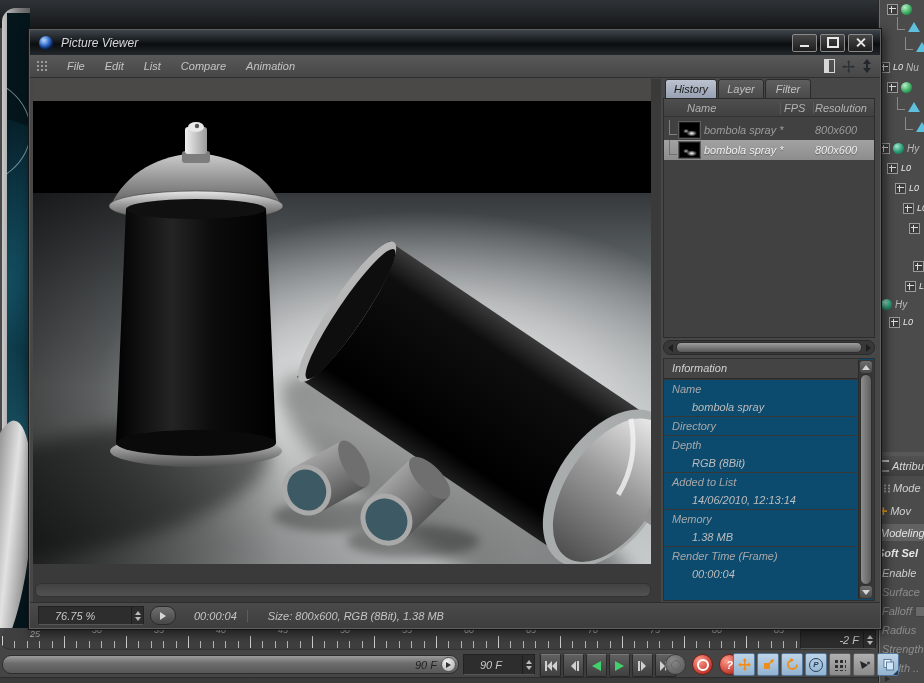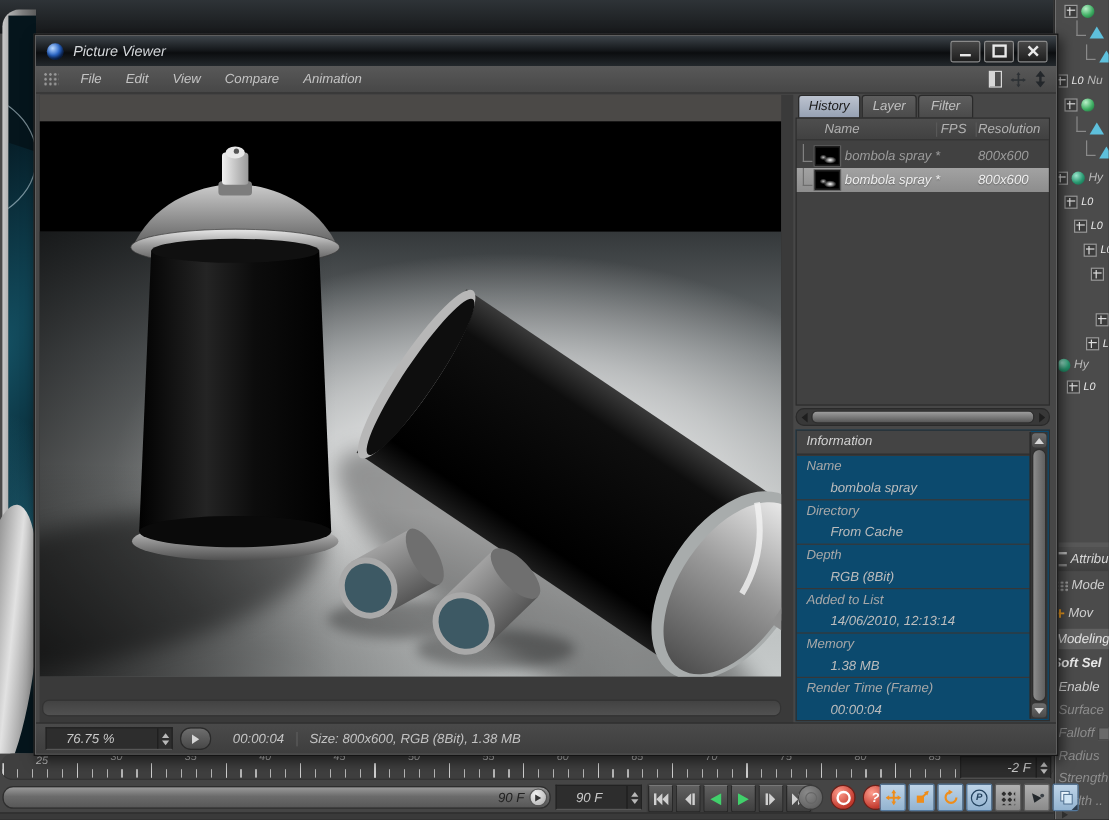--- a/index.html
+++ b/index.html
@@ -154,21 +154,21 @@
   .vthumb{position:absolute;left:1px;right:1px;top:14px;bottom:14px;border-radius:6px;
       background:linear-gradient(90deg,#8e8e8e,#5e5e5e);border:1px solid #2e2e2e;}
   
   .statusbar{position:absolute;left:1px;right:1px;bottom:1px;height:25px;
       background:linear-gradient(#4a4a4a,#3e3e3e);border-top:1px solid #2e2e2e;display:flex;align-items:center;}
   .zoomfield{width:104px;height:17px;margin-left:8px;}
   .playcirc{width:24px;height:17px;border-radius:9px;margin-left:6px;background:linear-gradient(#6e6e6e,#474747);
       border:1px solid #2a2a2a;display:flex;align-items:center;justify-content:center;}
   .tri-r3{width:0;height:0;border-top:4px solid transparent;border-bottom:4px solid transparent;border-left:6px solid #d5d5d5;}
   .sb-time{margin-left:18px;color:#c5c5c5;}
-  .sb-size{margin-left:10px;padding-left:10px;border-left:1px solid #5d5d5d;color:#c3c3c3;}
+  .sb-size{margin-left:10px;padding-left:20px;border-left:1px solid #5d5d5d;color:#c3c3c3;}
 </style>
 </head>
 <body>
 
 <div id="stage">
 
   <div class="a top-strip"></div>
   <div class="a backdrop">
     <div class="bd-silver"></div>
     <div class="bd-teal">
@@ -455,21 +455,21 @@
         <span class="winbtn">
             <span class="g-x"></span>
           </span>
       </span>
     </div>
 
     <div class="menubar">
       <span class="menugrip"></span>
       <span class="menu-item">File</span>
       <span class="menu-item">Edit</span>
-      <span class="menu-item">View</span>
+      <span class="menu-item">List</span>
       <span class="menu-item">Compare</span>
       <span class="menu-item">Animation</span>
       <span class="right-icons">
         <span class="col-ico"></span>
         <svg width="13" height="13" viewBox="0 0 13 13">
             <g fill="#2e3236">
               <rect x="6" y="2" width="1.4" height="9"></rect>
               <rect x="2" y="6" width="9" height="1.4"></rect>
               <path d="M6.7 0 5 2.6h3.4z"></path>
               <path d="M6.7 13 5 10.4h3.4z"></path>
@@ -645,21 +645,20 @@
             <span class="tri-r2"></span>
           </span>
       </div>
 
       <div class="infobox">
         <div class="inf-content">
           <div class="inf-head">Information</div>
           <div class="inf-label">Name</div>
           <div class="inf-value">bombola spray</div>
           <div class="inf-label">Directory</div>
-          <div class="inf-value">From Cache</div>
           <div class="inf-label">Depth</div>
           <div class="inf-value">RGB (8Bit)</div>
           <div class="inf-label">Added to List</div>
           <div class="inf-value">14/06/2010, 12:13:14</div>
           <div class="inf-label">Memory</div>
           <div class="inf-value">1.38 MB</div>
           <div class="inf-label">Render Time (Frame)</div>
           <div class="inf-value">00:00:04</div>
         </div>
         <div class="vscroll">

